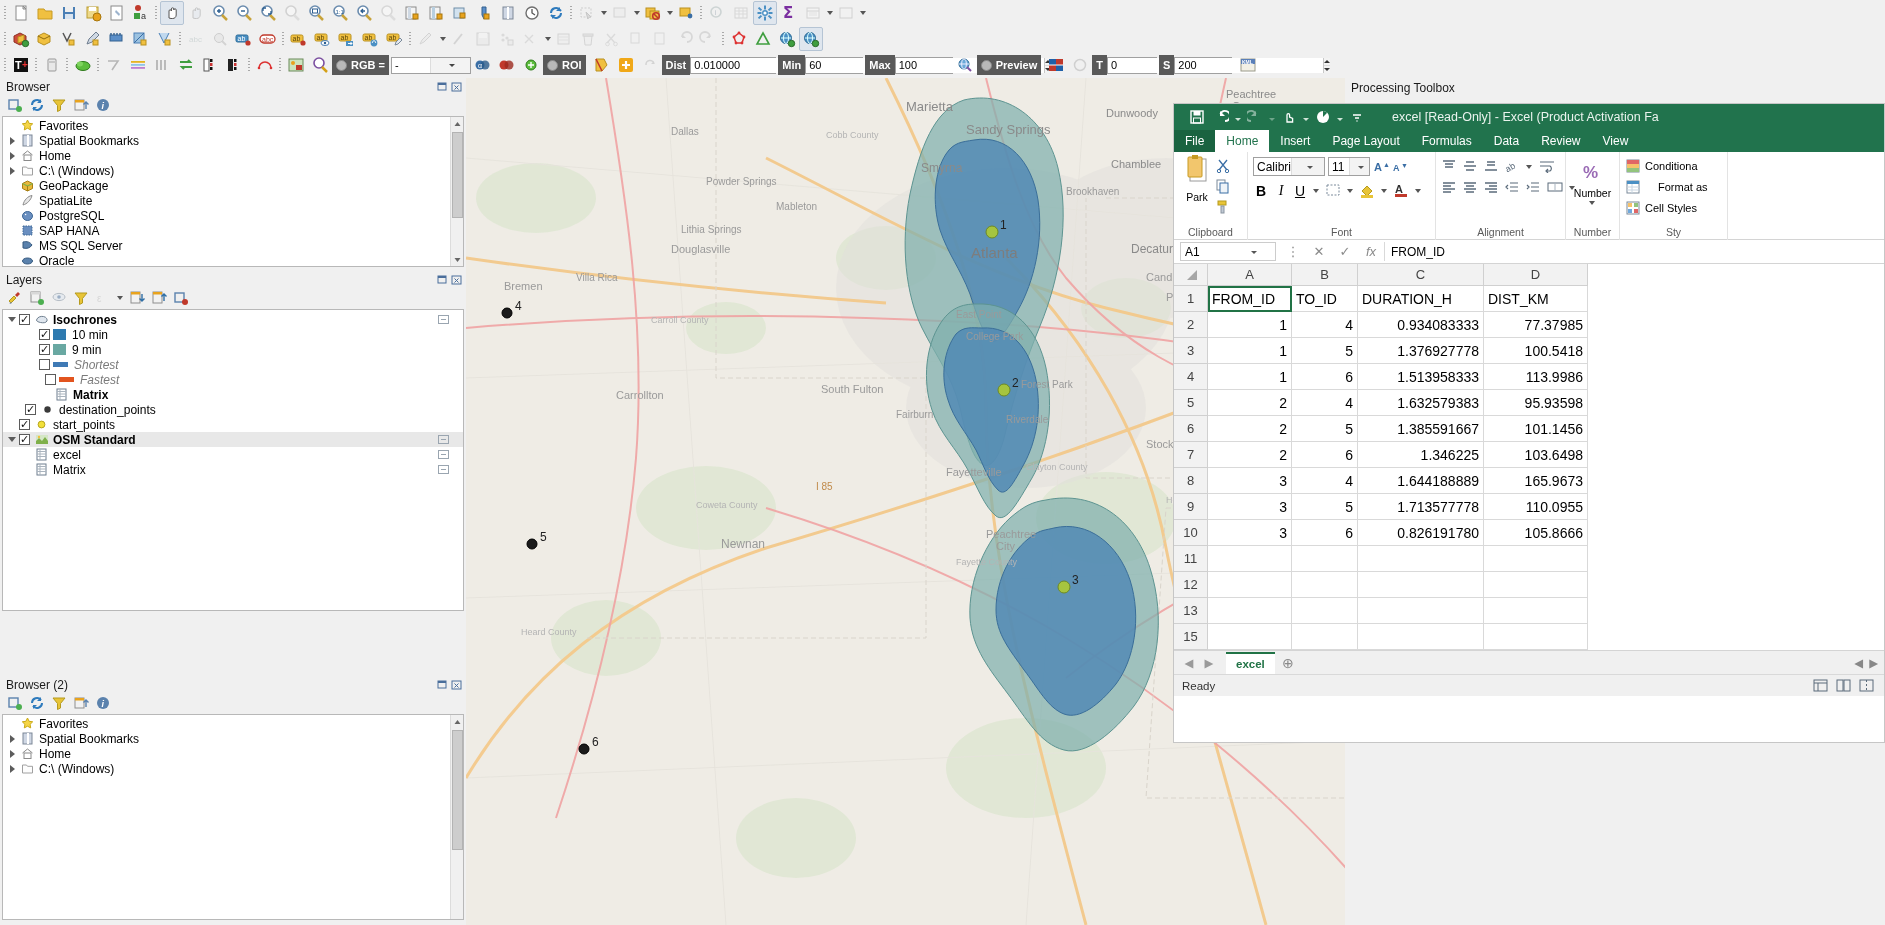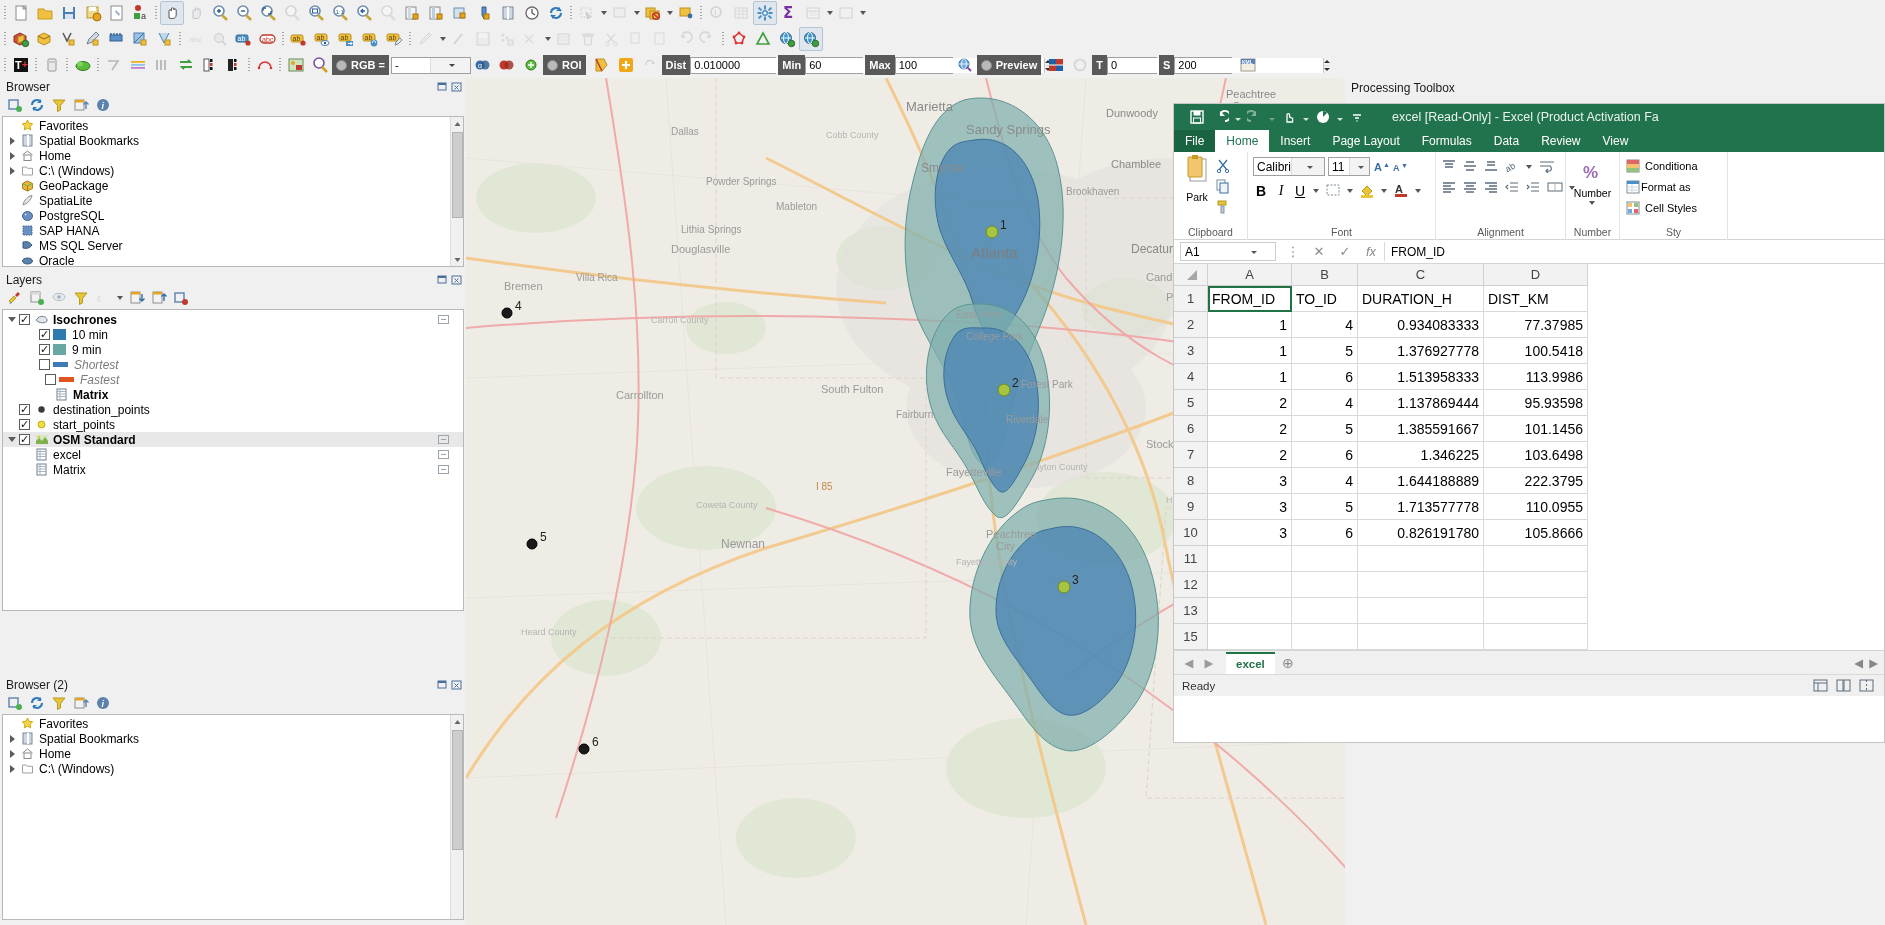--- a/index.html
+++ b/index.html
@@ -1054,21 +1054,21 @@
           <span class="tw"></span>
           <span style="width: 14px; flex: 0 0 auto;"></span>
           <span class="ticon">
             <svg width="13" height="13">
               <rect x="2" y="1" width="9" height="11" fill="#fff" stroke="#6f7f8f"></rect>
               <path d="M2 3.5h9M2 6h9M2 8.5h9M5 1v11" stroke="#aab4be"></path>
             </svg>
           </span>
           <span class="tlabel" style="font-weight: bold;">Matrix</span>
         </div>
-        <div class="trow" style="padding-left: 2px;">
+        <div class="trow" style="padding-left: 8px;">
           <span class="tw"></span>
           <span class="cbx on"></span>
           <span class="ticon">
             <svg width="13" height="13">
               <circle cx="6.5" cy="6.5" r="3.2" fill="#3a3a3a"></circle>
             </svg>
           </span>
           <span class="tlabel">destination_points</span>
         </div>
         <div class="trow" style="padding-left: 2px;">
@@ -1570,21 +1570,21 @@
     <div class="rb-group" style="width:108px;">
       <div style="display:flex;align-items:center;gap:4px;margin-top:3px;">
         <svg width="16" height="16">
             <rect x="2" y="2" width="12" height="12" fill="#fff" stroke="#7b8a9a"></rect>
             <rect x="2" y="2" width="12" height="4" fill="#e06666"></rect>
             <rect x="2" y="6" width="12" height="4" fill="#f6c26b"></rect>
             <rect x="2" y="10" width="12" height="4" fill="#93c47d"></rect>
           </svg>
         <span>Conditiona</span>
       </div>
-      <div style="display:flex;align-items:center;gap:0;margin-top:5px;">
+      <div style="display:flex;align-items:center;gap:17px;margin-top:5px;">
         <svg width="16" height="16">
             <rect x="2" y="2" width="12" height="12" fill="#fff" stroke="#7b8a9a"></rect>
             <rect x="2" y="2" width="12" height="3" fill="#4a90c4"></rect>
             <path d="M2 8h12M2 11h12M7 5v9" stroke="#c9d6e2"></path>
           </svg>
         <span>Format as </span>
       </div>
       <div style="display:flex;align-items:center;gap:4px;margin-top:5px;">
         <svg width="16" height="16">
             <rect x="2" y="2" width="12" height="12" fill="#fff" stroke="#7b8a9a"></rect>
@@ -1657,21 +1657,21 @@
           <div class="xl-rowhdr">4</div>
           <div class="xl-cell num" style="width: 84px;">1</div>
           <div class="xl-cell num" style="width: 66px;">6</div>
           <div class="xl-cell num" style="width: 126px;">1.513958333</div>
           <div class="xl-cell num" style="width: 104px;">113.9986</div>
         </div>
         <div class="xl-row">
           <div class="xl-rowhdr">5</div>
           <div class="xl-cell num" style="width: 84px;">2</div>
           <div class="xl-cell num" style="width: 66px;">4</div>
-          <div class="xl-cell num" style="width: 126px;">1.137869444</div>
+          <div class="xl-cell num" style="width: 126px;">1.632579383</div>
           <div class="xl-cell num" style="width: 104px;">95.93598</div>
         </div>
         <div class="xl-row">
           <div class="xl-rowhdr">6</div>
           <div class="xl-cell num" style="width: 84px;">2</div>
           <div class="xl-cell num" style="width: 66px;">5</div>
           <div class="xl-cell num" style="width: 126px;">1.385591667</div>
           <div class="xl-cell num" style="width: 104px;">101.1456</div>
         </div>
         <div class="xl-row">
@@ -1679,21 +1679,21 @@
           <div class="xl-cell num" style="width: 84px;">2</div>
           <div class="xl-cell num" style="width: 66px;">6</div>
           <div class="xl-cell num" style="width: 126px;">1.346225</div>
           <div class="xl-cell num" style="width: 104px;">103.6498</div>
         </div>
         <div class="xl-row">
           <div class="xl-rowhdr">8</div>
           <div class="xl-cell num" style="width: 84px;">3</div>
           <div class="xl-cell num" style="width: 66px;">4</div>
           <div class="xl-cell num" style="width: 126px;">1.644188889</div>
-          <div class="xl-cell num" style="width: 104px;">222.3795</div>
+          <div class="xl-cell num" style="width: 104px;">165.9673</div>
         </div>
         <div class="xl-row">
           <div class="xl-rowhdr">9</div>
           <div class="xl-cell num" style="width: 84px;">3</div>
           <div class="xl-cell num" style="width: 66px;">5</div>
           <div class="xl-cell num" style="width: 126px;">1.713577778</div>
           <div class="xl-cell num" style="width: 104px;">110.0955</div>
         </div>
         <div class="xl-row">
           <div class="xl-rowhdr">10</div>

